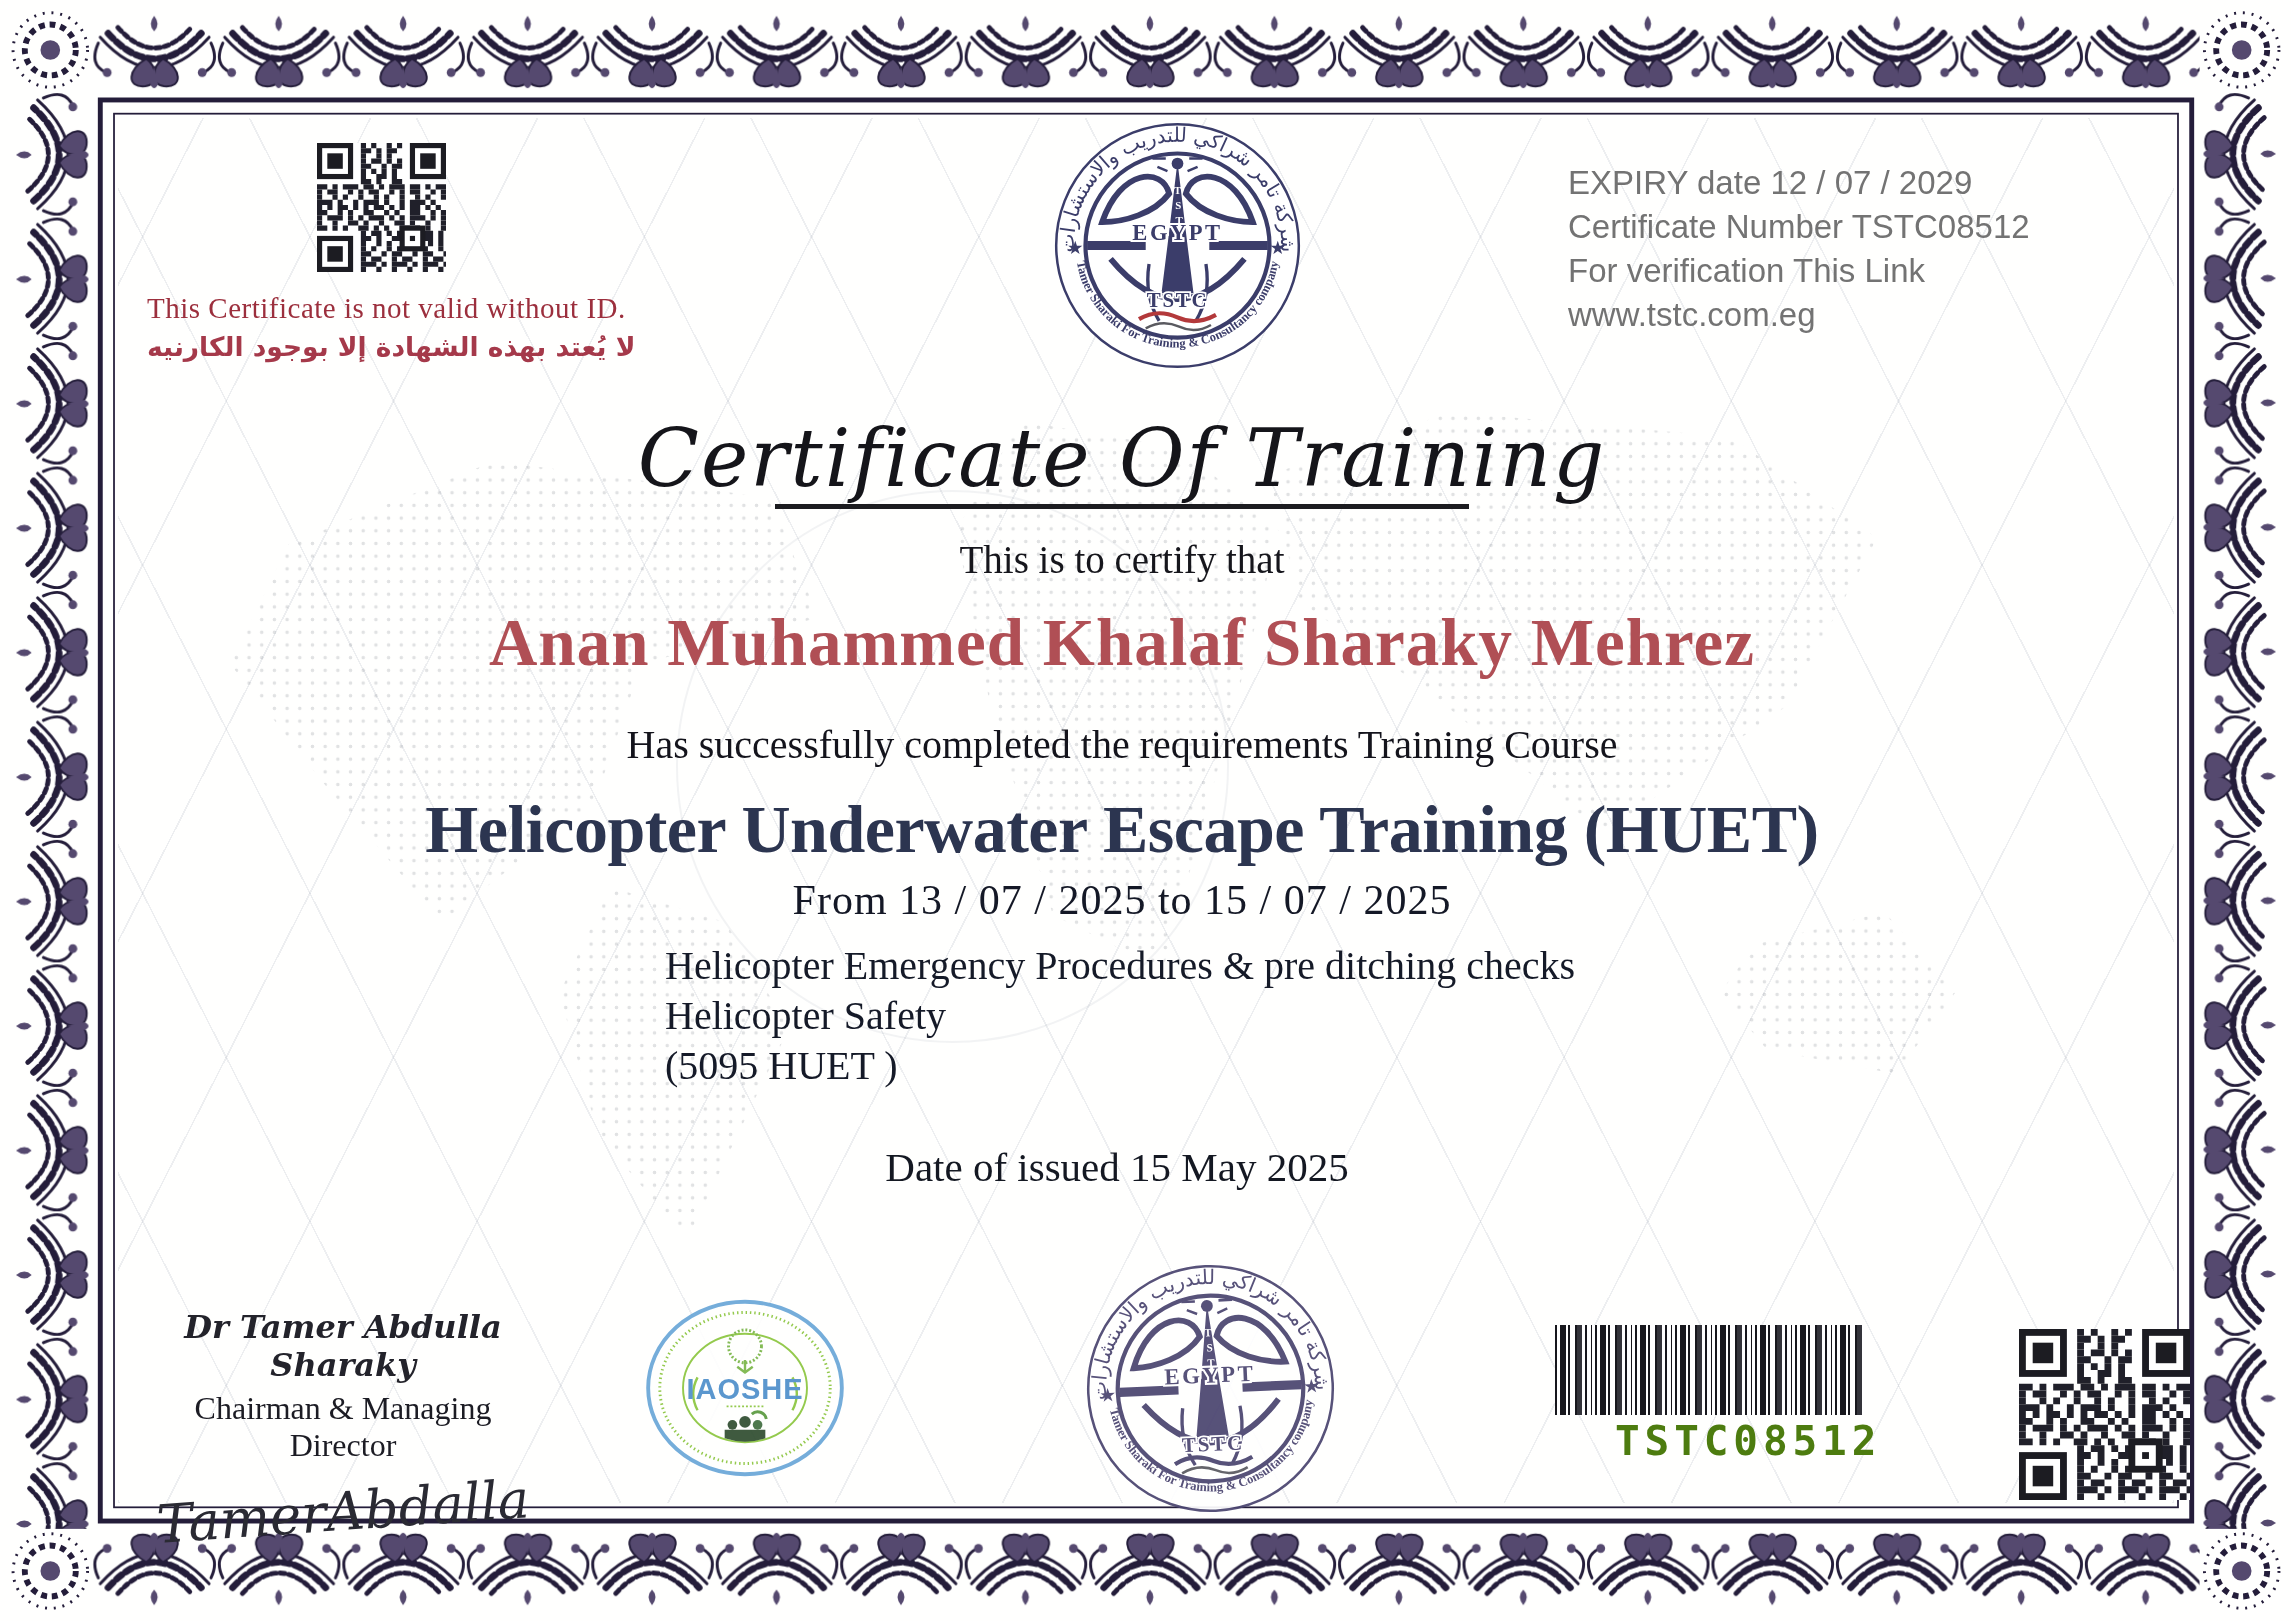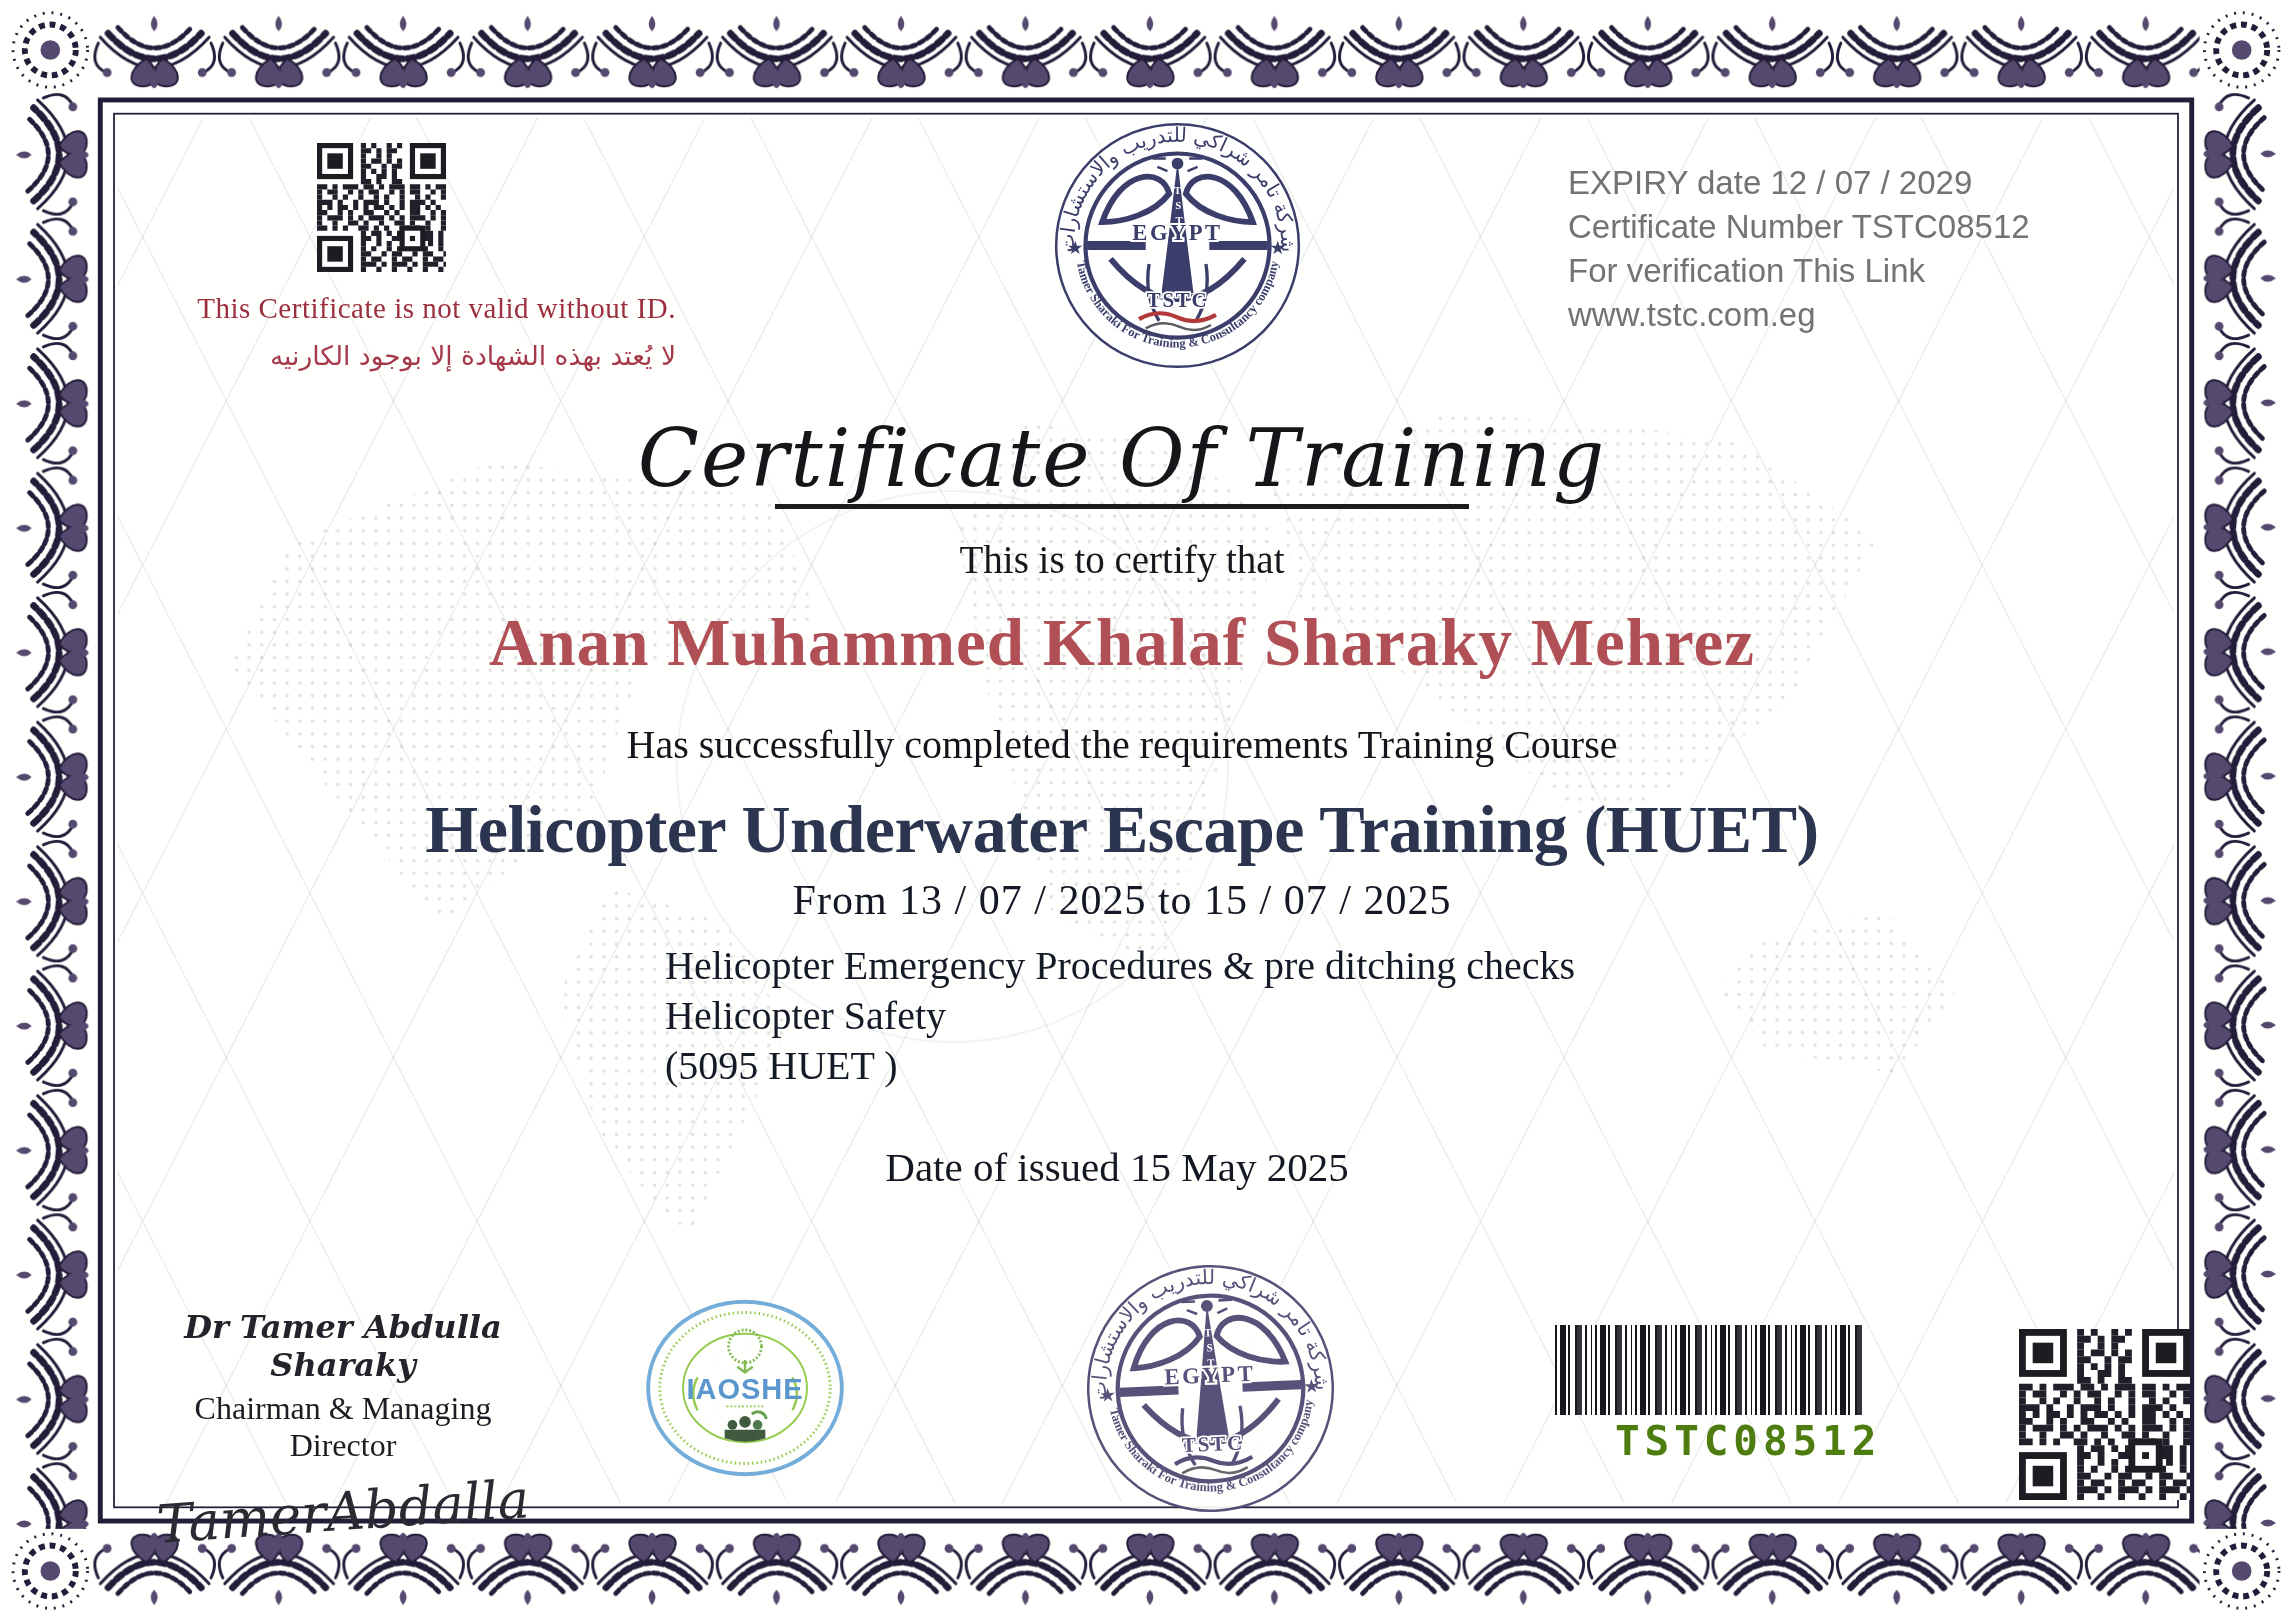--- a/index.html
+++ b/index.html
@@ -31,23 +31,23 @@
   .dots-asia{left:1269px; top:412px; width:608px; height:421px;
     clip-path:polygon(0 15%,30% 0,76% 6%,100% 30%,85% 70%,55% 100%,25% 65%,5% 45%);}
   .dots-aus{left:1720px; top:912px; width:235px; height:162px;
     clip-path:polygon(15% 20%,70% 0,100% 50%,75% 100%,20% 85%,0 50%);}
   .globe-ghost{position:absolute; left:676px; top:490px; width:549px; height:549px; z-index:1;
     border:2px solid rgba(150,155,175,.12); border-radius:50%;}
   
   .content{position:absolute; inset:0; z-index:4;}
   .cx{position:absolute; left:1122px; transform:translateX(-50%); white-space:nowrap;}
   .qr{position:absolute;}
-  .notice{position:absolute; left:147px; top:292px; width:529px; text-align:right;}
+  .notice{position:absolute; left:147px; top:292px; width:529px; text-align:left;}
   .notice-en{font-size:29px; color:#9c2f3d; letter-spacing:0.5px;}
-  .notice-ar{font-size:26.5px; font-weight:normal; color:#a5394a; margin-top:15px;
+  .notice-ar{font-size:26.5px; font-weight:bold; color:#a5394a; margin-top:6px;
     font-family:"DejaVu Sans", sans-serif;}
   .verify{position:absolute; left:1568px; top:161px; width:529px;
     font-family:"Liberation Sans", sans-serif; font-size:33px; line-height:44px; color:#737373;}
   .title-script{top:412px; font-family:"DejaVu Serif", serif; font-style:italic;
     font-size:80px; letter-spacing:2px; color:#15151a; font-weight:500;}
   .title-rule{top:504px; width:694px; height:4.9px; background:#1c1c20;}
   .certify-line{top:537px; font-size:39px; color:#16161c;}
   .recipient{top:604px; font-size:67px; font-weight:600; color:#b04f55; letter-spacing:1px;}
   .completed-line{top:721px; font-size:40px; color:#14141c;}
   .course-title{top:790px; font-size:68px; font-weight:bold; color:#2c3550; letter-spacing:-0.5px;}

